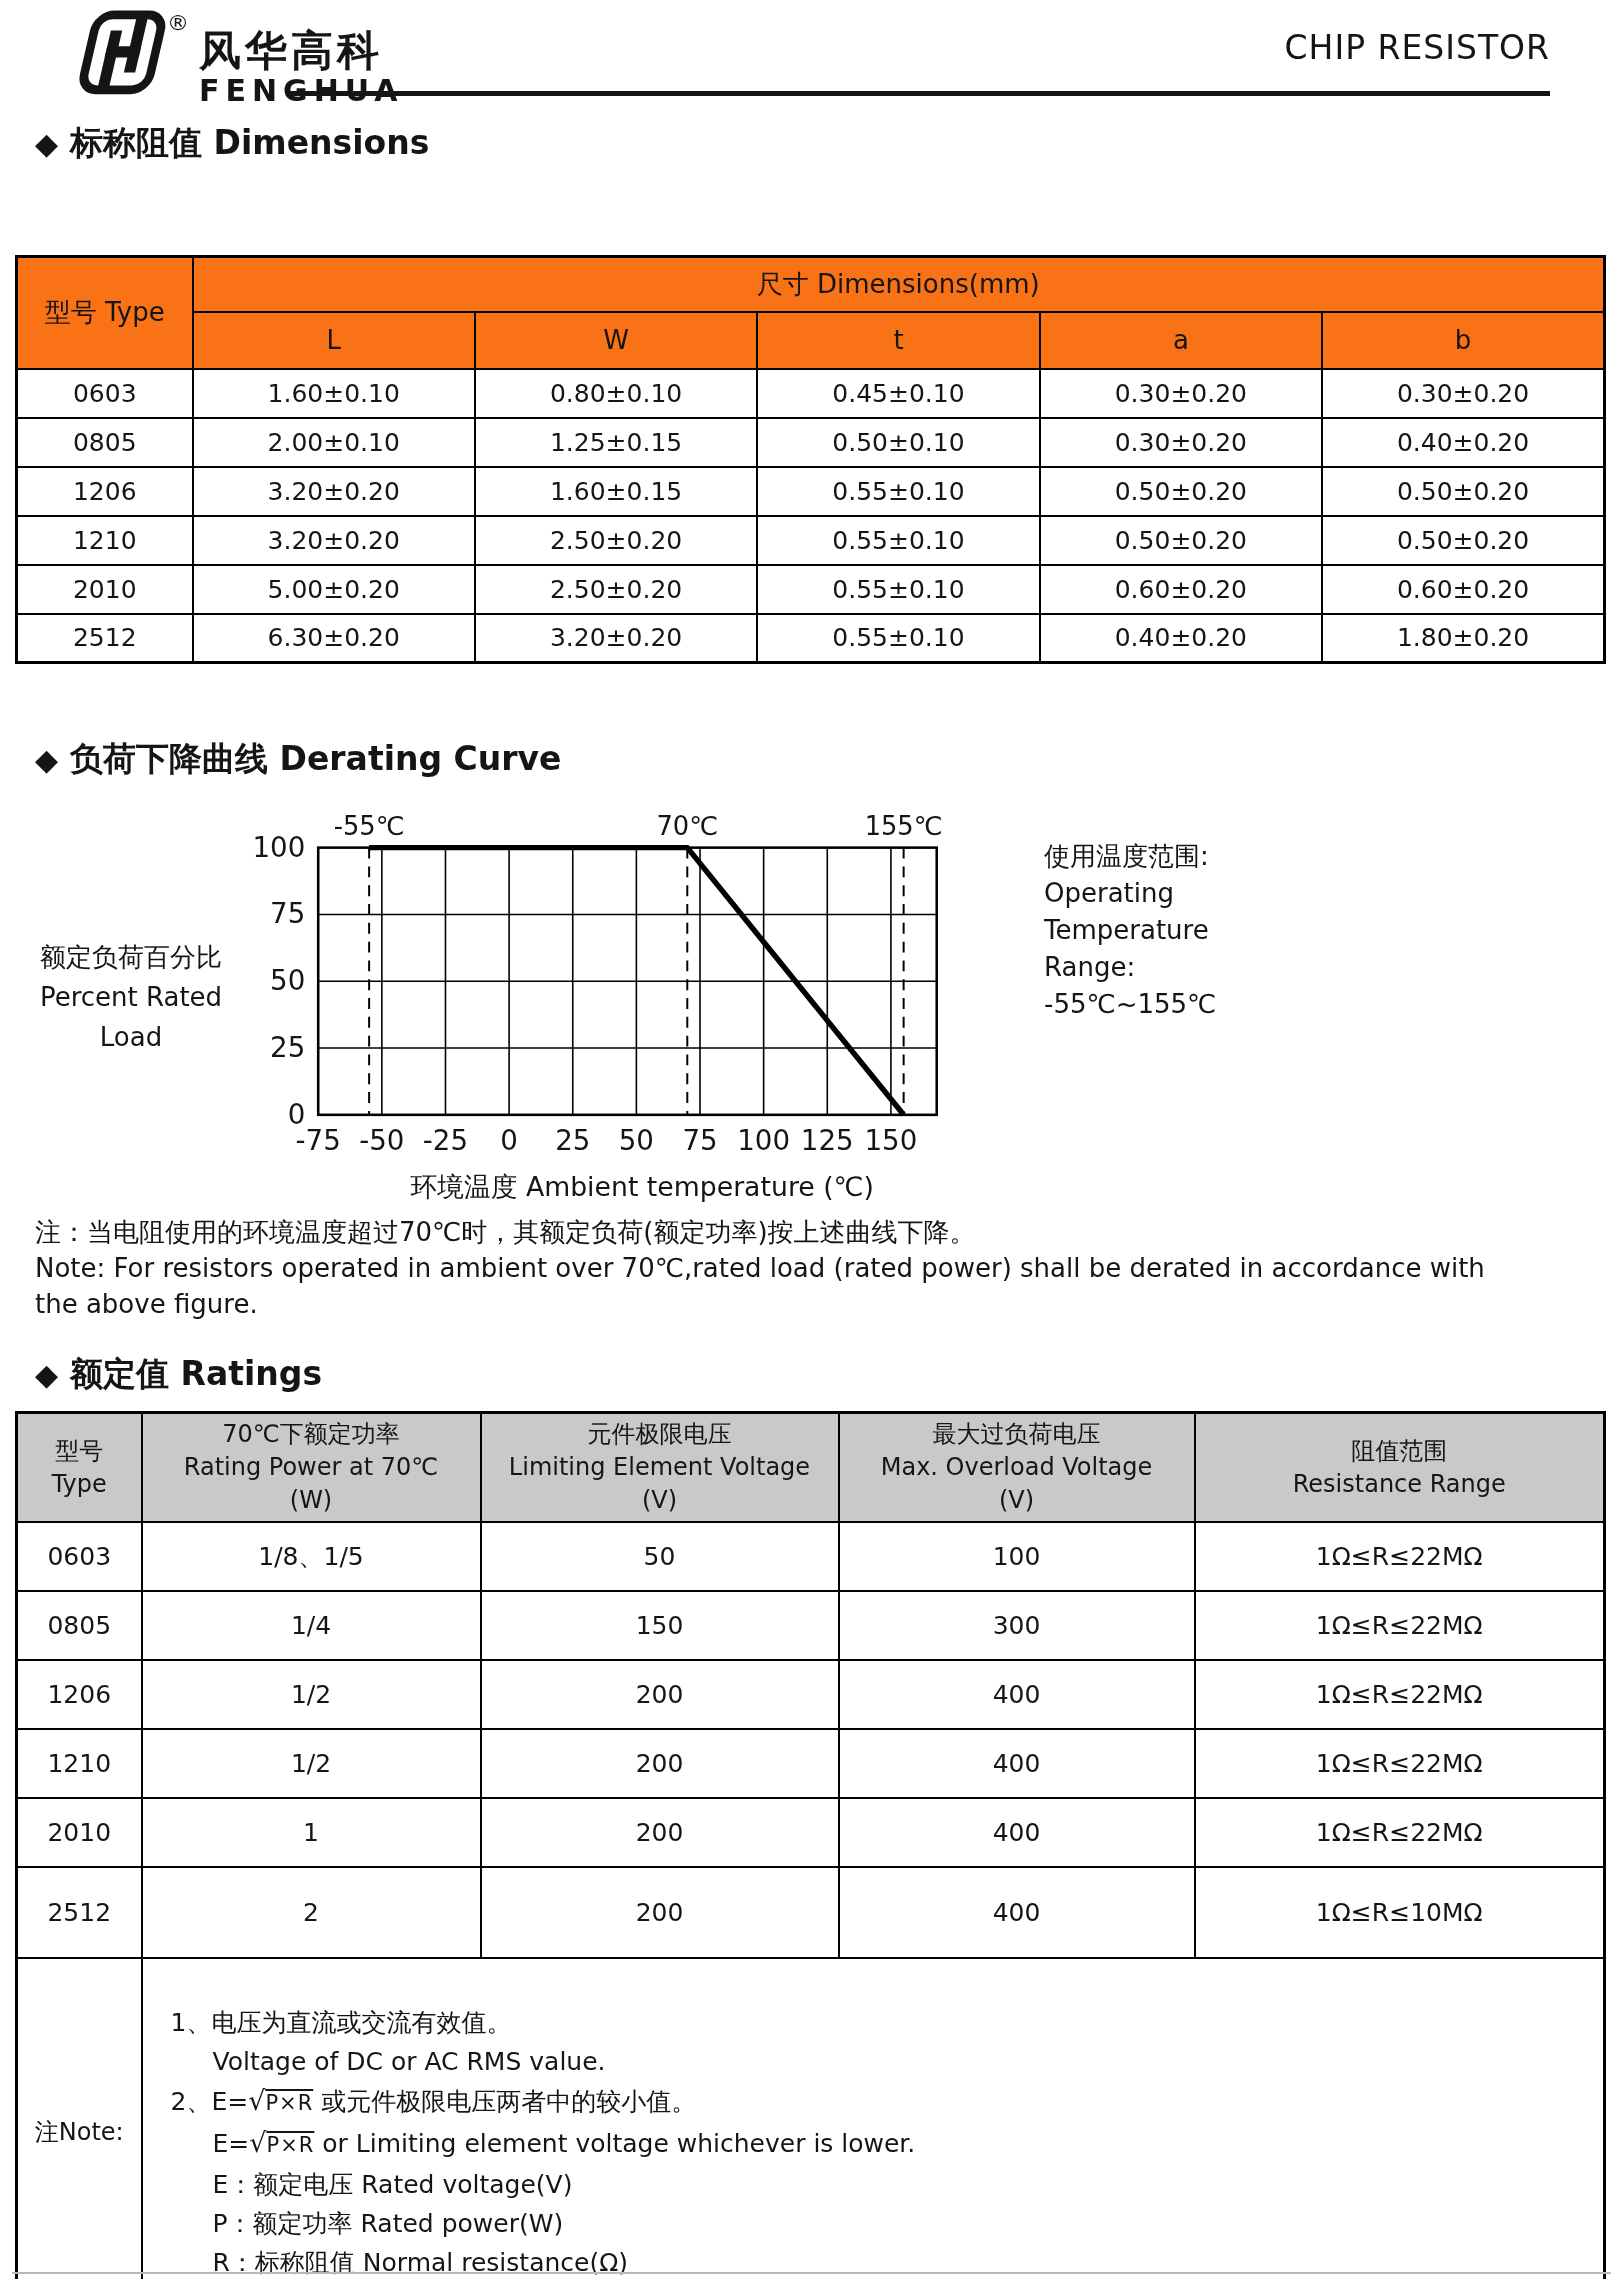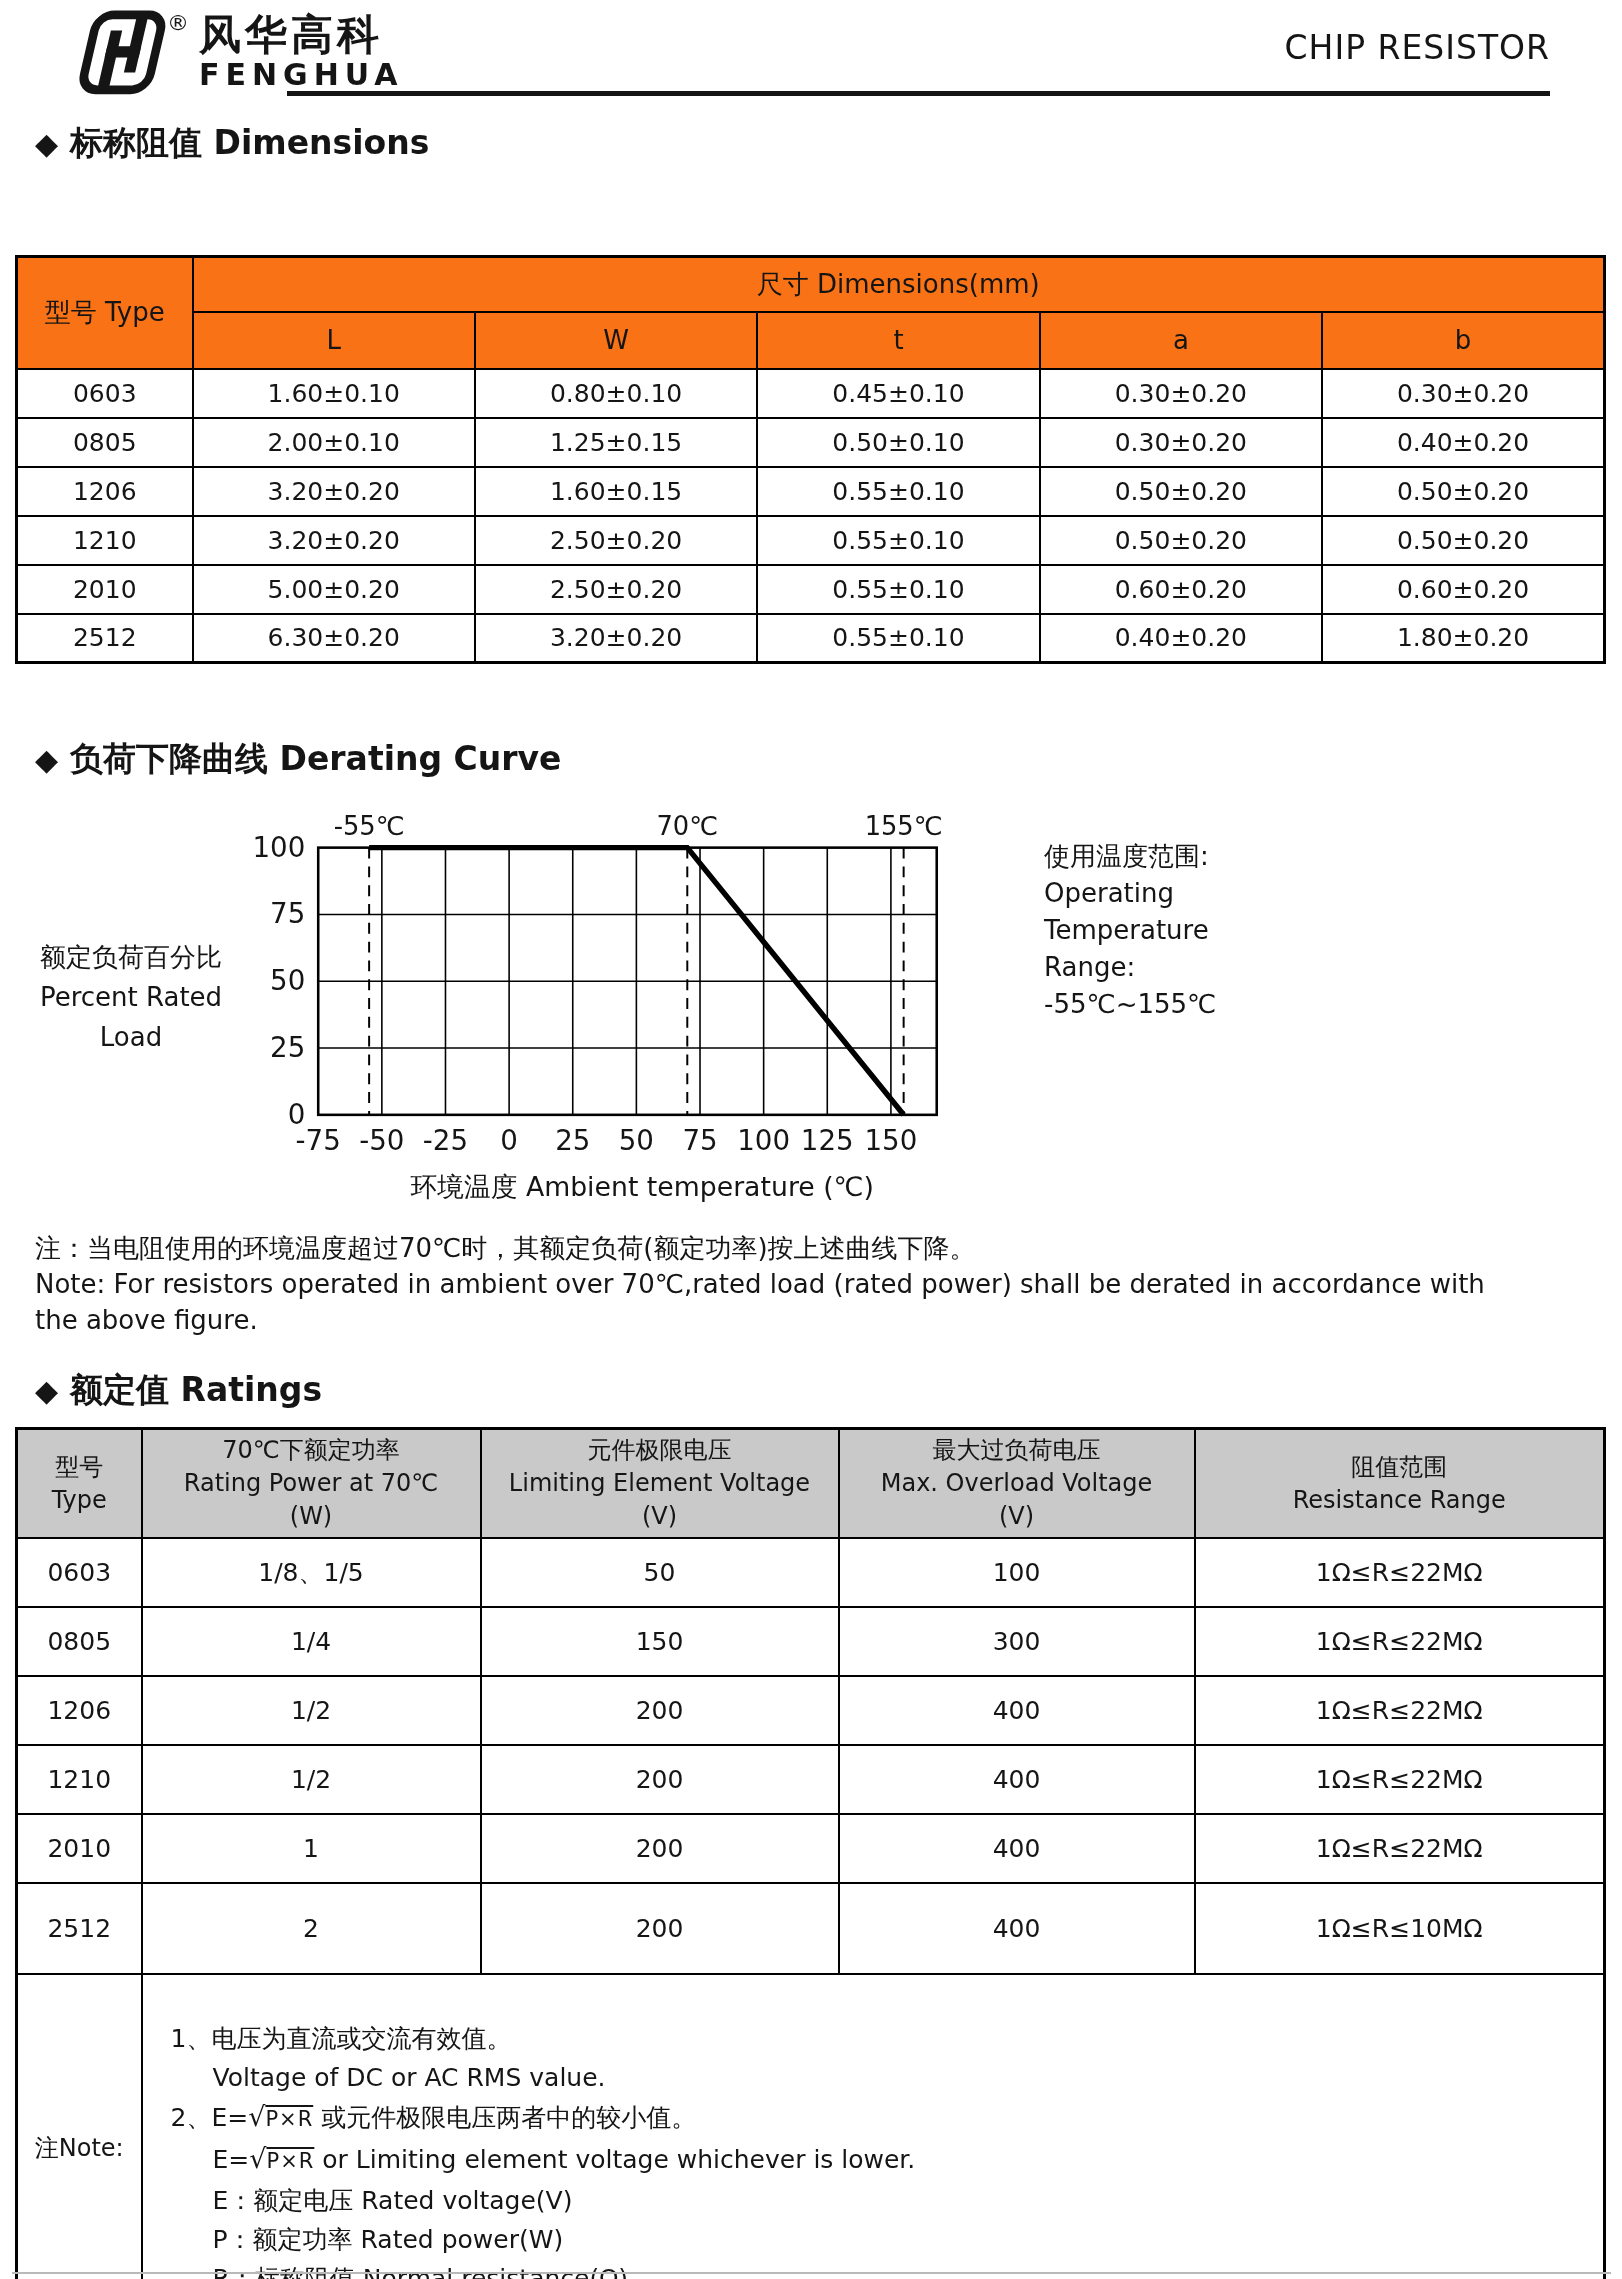--- a/index.html
+++ b/index.html
@@ -6,21 +6,21 @@
   html,body { background:#fff; }
   body { font-family:"DejaVu Sans","Liberation Sans",sans-serif; color:#151515; }
   .page { position:relative; width:1623px; height:2279px; background:#fff; overflow:hidden; }
 
   
   .hdr { position:relative; height:99px; }
   .logo-wrap { position:absolute; left:54px; top:8px; display:flex; align-items:flex-start; }
   .logo-mark { display:block; }
   .reg-mark { font-size:22px; margin-left:-6px; margin-top:2px; }
   .logo-text { margin-left:10px; margin-top:4px; }
-  .brand-cn { font-size:42px; font-weight:bold; letter-spacing:4px; line-height:46px; }
+  .brand-cn { font-size:42px; font-weight:bold; letter-spacing:4px; line-height:46px;margin-top:16px; }
   .brand-en { font-size:30px; font-weight:bold; letter-spacing:6px; line-height:34px;text-align:right; }
   .doc-title { position:absolute; right:73px; top:28px; font-size:33px; letter-spacing:1px; }
   .hdr-rule { position:absolute; left:287px; right:73px; top:91px; height:5px; background:#151515; }
 
   
   h2.sec { font-size:33px; font-weight:bold; margin-left:35px; display:flex; align-items:center; gap:12px; }
   h2.sec .diamond { font-size:30px; }
   #sec-dim { margin-top:22px; }
   #sec-der { margin-top:73px; }
   #sec-rat { margin-top:30px; }
@@ -47,21 +47,21 @@
   .note-line.indent { padding-left:42px; }
   .radical { font-size:27px; }
   .radicand { text-decoration:overline; font-size:21px; letter-spacing:1px; }
 
   
   .chart-row { display:flex; align-items:flex-start; margin-left:18px; margin-top:18px; }
   .ylabel { width:226px; text-align:center; margin-top:137px; font-size:26px; line-height:40px; }
   .sidenote { margin-left:38px; margin-top:38px; font-size:26px; line-height:37px; }
   svg text { fill:#151515; font-family:"DejaVu Sans","Liberation Sans",sans-serif; }
 
-  .note-block { margin-left:35px; margin-top:22px; font-size:26px; line-height:36px; }
+  .note-block { margin-left:35px; margin-top:6px; font-size:26px; line-height:36px; }
 
   .footer-rule { position:absolute; left:12px; right:12px; top:2272px; height:2px; background:#b9b9b9; }
 </style>
 </head>
 <body>
 
 <div class="page">
 
   <div class="hdr">
     <div class="logo-wrap">

